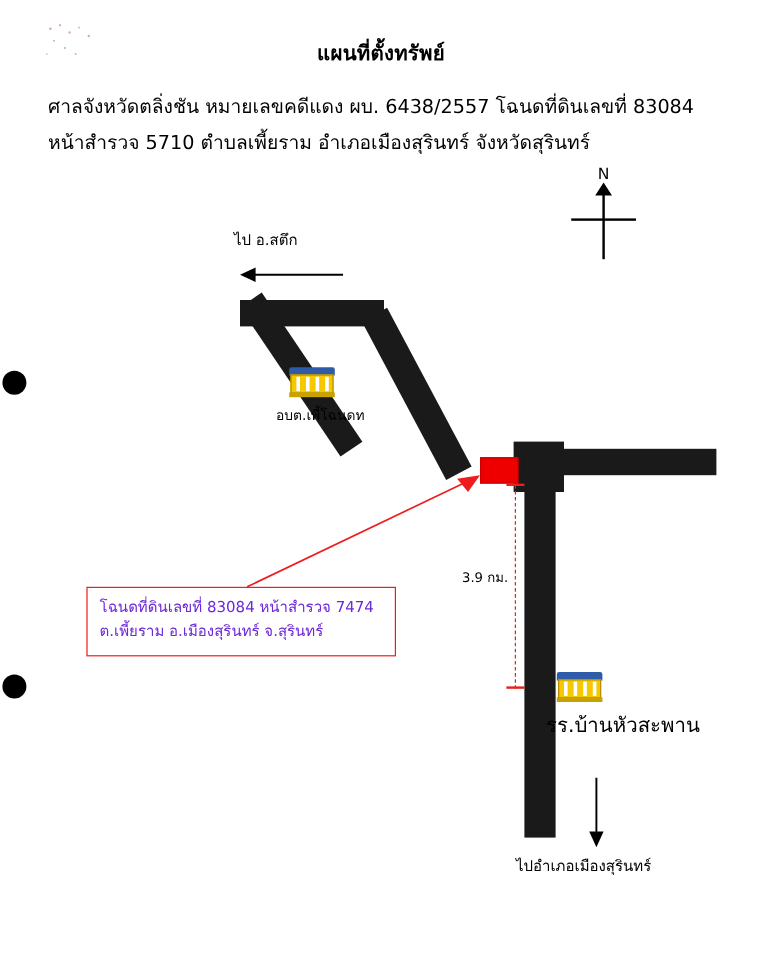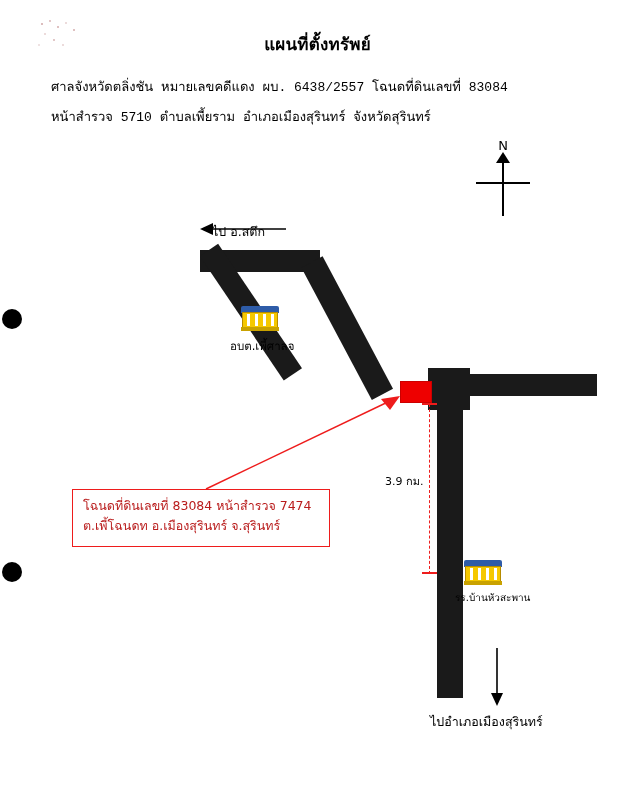--- a/index.html
+++ b/index.html
@@ -30,24 +30,23 @@
     top: 30px;
     width: 635px;
     text-align: center;
     font-size: 17px;
     font-weight: bold;
     letter-spacing: 0.2px;
   }
 
   .header-line {
     position: absolute;
-    left: 51px;
-    font-size: 13px;
+    left: 40px;
+    font-size: 16px;
     white-space: nowrap;
-    font-family: Liberation Mono, monospace;
   }
   .header-line-1 { top: 76px; }
   .header-line-2 { top: 106px; }
 
   
   .compass {
     position: absolute;
     left: 470px;
     top: 138px;
     width: 66px;
@@ -158,41 +157,41 @@
     top: 489px;
     width: 258px;
     height: 58px;
     border: 1.5px solid #ee1c1c;
     box-sizing: border-box;
     padding: 6px 8px 0 10px;
   }
   .callout-line {
     font-size: 12.5px;
     line-height: 20px;
-    color: #b91c1c;
+    color: #6d28d9;
     white-space: nowrap;
   }
   .callout-arrow {
     position: absolute;
     left: 200px;
     top: 394px;
     width: 200px;
     height: 100px;
     pointer-events: none;
   }
 
   
   .label {
     position: absolute;
     font-size: 12.5px;
     white-space: nowrap;
   }
-  .label-satuek { left: 212px; top: 190px; margin-top: 32px; }
+  .label-satuek { left: 195px; top: 190px; }
   .label-obt    { left: 230px; top: 337px; font-size: 11.5px; }
-  .label-school { left: 455px; top: 590px; font-size: 10px; }
+  .label-school { left: 455px; top: 590px; font-size: 17px; }
   .label-muang  { left: 430px; top: 712px; }
   .label-dist   { left: 385px; top: 472px; font-size: 11px; }
 
   
   .arrow-satuek {
     position: absolute;
     left: 200px;
     top: 222px;
     width: 86px;
     height: 14px;
@@ -355,21 +354,21 @@
 
   <div class="bldg bldg-obt">
     <div class="roof"></div>
     <div class="body"></div>
     <div class="col" style="left:6px"></div>
     <div class="col" style="left:14px"></div>
     <div class="col" style="left:22px"></div>
     <div class="col" style="left:30px"></div>
     <div class="base"></div>
   </div>
-  <div class="label label-obt">อบต.เพี้ศาลจ</div>
+  <div class="label label-obt">อบต.เพี้โฉนดท</div>
 
   <div class="bldg bldg-school">
     <div class="roof"></div>
     <div class="body"></div>
     <div class="col" style="left:6px"></div>
     <div class="col" style="left:14px"></div>
     <div class="col" style="left:22px"></div>
     <div class="col" style="left:30px"></div>
     <div class="base"></div>
   </div>
@@ -381,16 +380,16 @@
   </svg>
   <div class="label label-muang">ไปอำเภอเมืองสุรินทร์</div>
 
   <svg class="callout-arrow" viewBox="0 0 200 100">
     <line x1="6" y1="95" x2="192" y2="6" stroke="#ee1c1c" stroke-width="1.4"></line>
     <polygon points="200,2 181,5 190,16" fill="#ee1c1c"></polygon>
   </svg>
 
   <div class="callout-box">
     <div class="callout-line">โฉนดที่ดินเลขที่  83084 หน้าสำรวจ 7474</div>
-    <div class="callout-line">ต.เพี้โฉนดท อ.เมืองสุรินทร์ จ.สุรินทร์</div>
+    <div class="callout-line">ต.เพี้ยราม อ.เมืองสุรินทร์ จ.สุรินทร์</div>
   </div>
 
 </div>
 
 </body></html>

